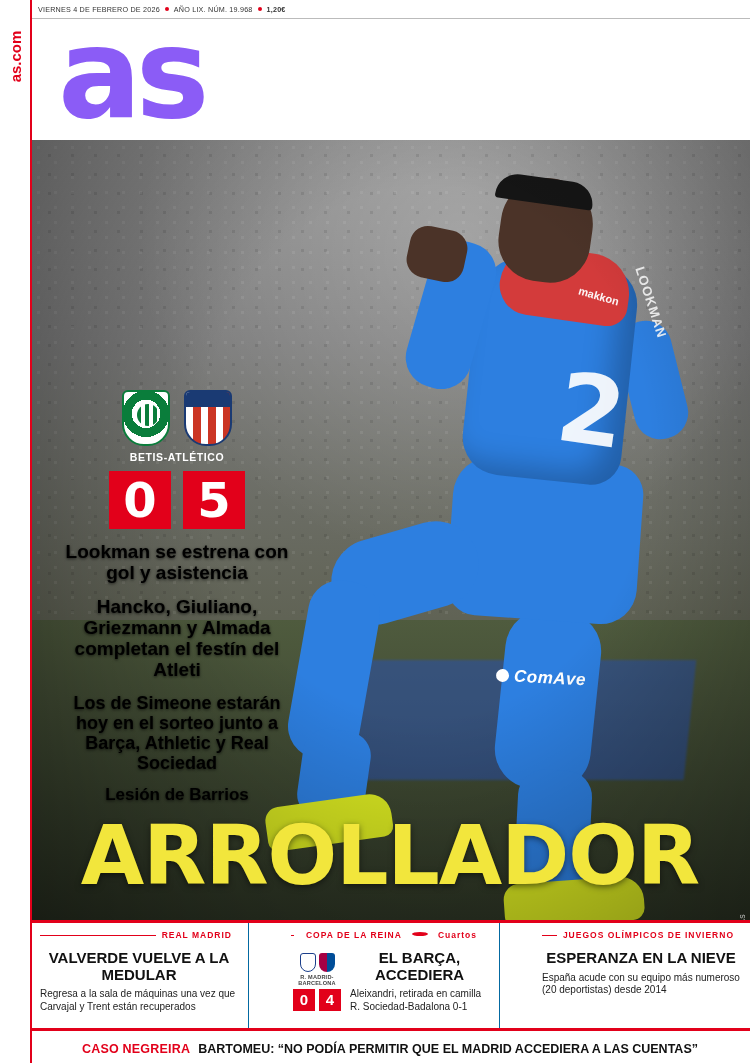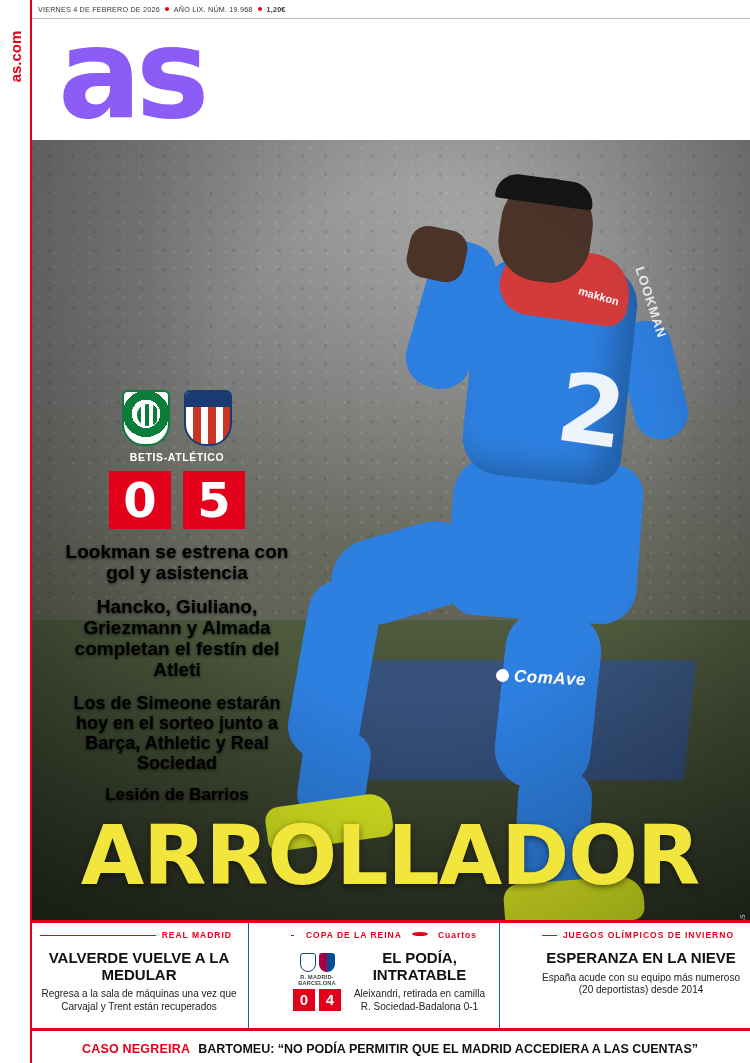--- a/index.html
+++ b/index.html
@@ -443,21 +443,20 @@
   }
   .col-title {
     text-align: center;
     font-size: 15px;
     font-weight: bold;
     color: #111;
     line-height: 1.1;
     margin-bottom: 5px;
   }
   .col-sub {
-    text-align: center;
     font-size: 10px;
     color: #222;
     line-height: 1.25;
   }
   .col-mid .mid-flex {
     display: flex;
     align-items: center;
     gap: 7px;
   }
   .mini-score {
@@ -619,21 +618,21 @@
             <div class="mini-crest mc-rm"></div>
             <div class="mini-crest mc-bar"></div>
           </div>
           <div class="mini-label">R. MADRID-BARCELONA</div>
           <div class="mini-nums">
             <div class="mini-num">0</div>
             <div class="mini-num">4</div>
           </div>
         </div>
         <div class="mid-text">
-          <div class="col-title">EL PODÍA, INTRATABLE</div>
+          <div class="col-title">EL BARÇA, ACCEDIERA</div>
           <div class="col-sub">Aleixandri, retirada en camilla</div>
           <div class="col-sub">R. Sociedad-Badalona 0-1</div>
         </div>
       </div>
     </div>
 
     <div class="col">
       <div class="kicker">
         <span>JUEGOS OLÍMPICOS DE INVIERNO</span>
       </div>

